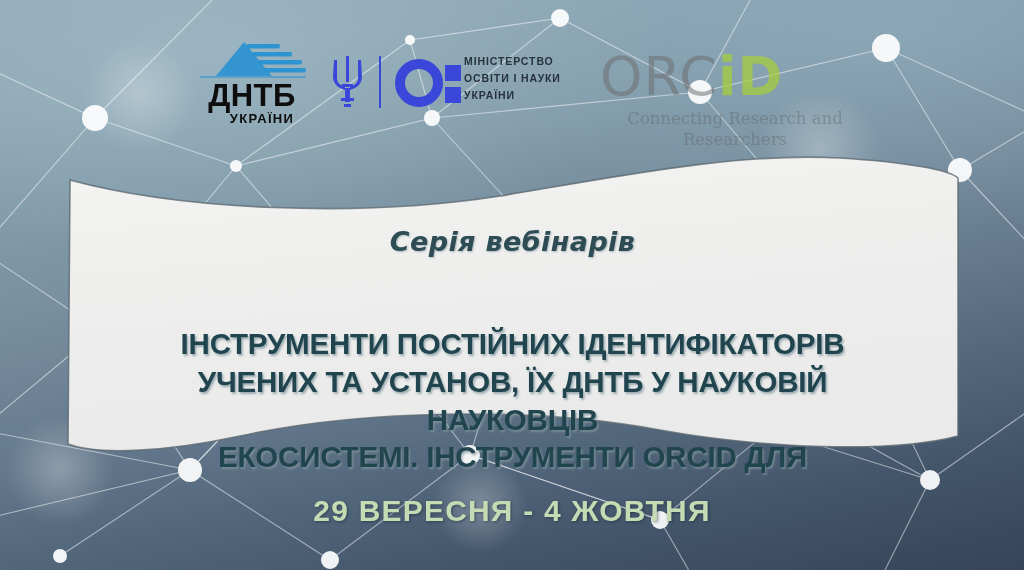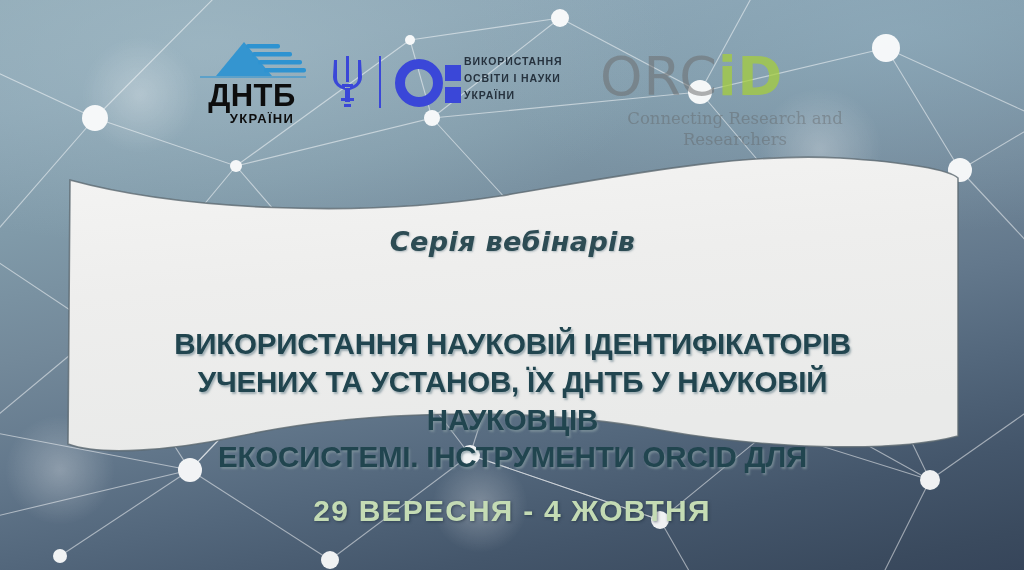--- a/index.html
+++ b/index.html
@@ -298,21 +298,21 @@
 
         <rect x="47" y="4" width="2" height="52" fill="#3a47d8"></rect>
 
         <g>
           <circle cx="87" cy="31" r="19" fill="none" stroke="#3a47d8" stroke-width="10"></circle>
           <rect x="113" y="13" width="16" height="16" fill="#3a47d8"></rect>
           <rect x="113" y="35" width="16" height="16" fill="#3a47d8"></rect>
         </g>
       </svg>
       <div class="mon-text">
-        <div>ВИКОРИСТАННЯ</div>
+        <div>МІНІСТЕРСТВО</div>
         <div>ОСВІТИ І НАУКИ</div>
         <div>УКРАЇНИ</div>
       </div>
     </div>
 
     <div class="orcid-logo">
       <div class="orcid-word"><span>ORC</span><span class="id">iD</span></div>
       <div class="orcid-tag">Connecting Research and Researchers</div>
     </div>
   </div>
@@ -334,21 +334,21 @@
                C 830,306 700,300 600,282
                C 470,258 300,262 180,288
                C 110,303 40,308 8,296
                Z" fill="url(#cardfill)" stroke="#5c6970" stroke-width="1.6" stroke-opacity="0.8"></path>
     </svg>
   </div>
 
   <div class="card-content">
     <div class="subtitle">Серія вебінарів</div>
     <div class="title">
-      <span class="tline">ВИКОРИСТАННЯ НАУКОВІЙ ІДЕНТИФІКАТОРІВ</span>
+      <span class="tline">ІНСТРУМЕНТИ ПОСТІЙНИХ ІДЕНТИФІКАТОРІВ</span>
       <span class="tline">УЧЕНИХ ТА УСТАНОВ, ЇХ ДНТБ У НАУКОВІЙ</span>
       <span class="tline">НАУКОВЦІВ</span>
       <span class="tline">ЕКОСИСТЕМІ. ІНСТРУМЕНТИ ORCID ДЛЯ</span>
     </div>
   </div>
 
   <div class="date">29 ВЕРЕСНЯ - 4 ЖОВТНЯ</div>
 
 </div>
 

